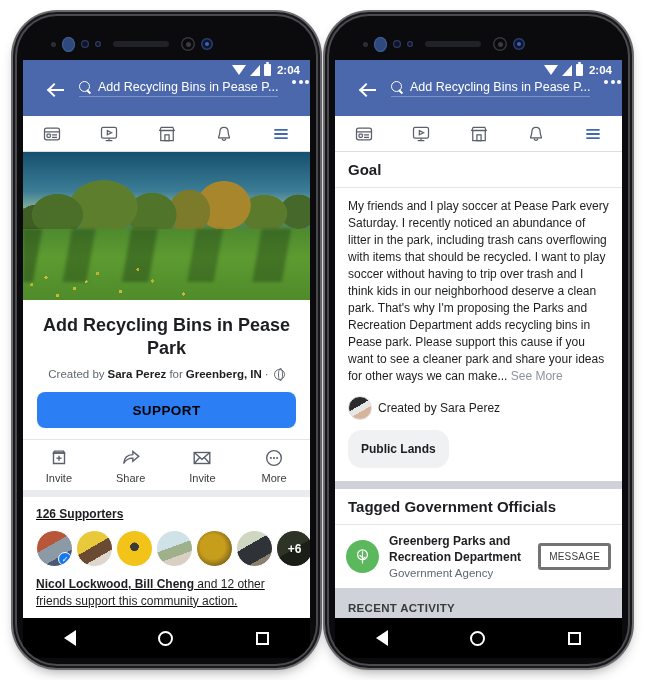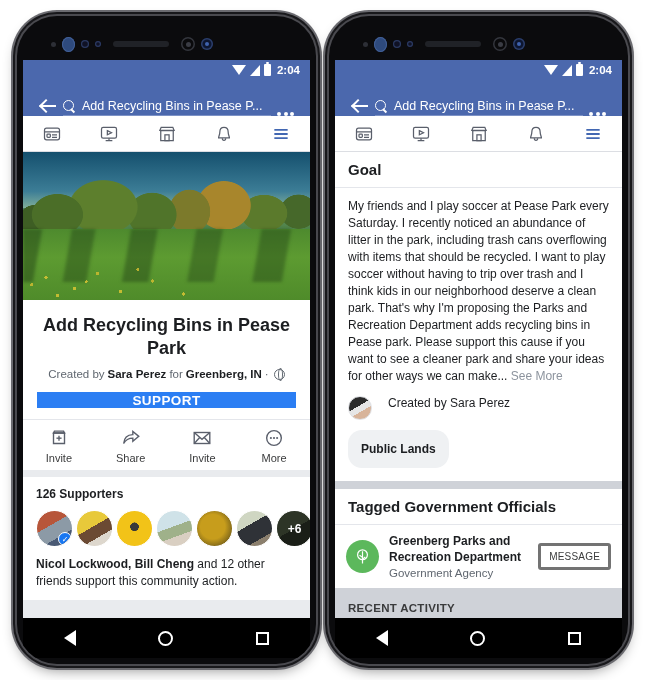--- a/index.html
+++ b/index.html
@@ -104,23 +104,23 @@
   .st-bat::before {
     content:""; position:absolute; top:-2px; left:2px;
     width:3px; height:2px; background:#fff; border-radius:1px;
   }
   .st-time { color: #ffffff; font-size: 11.5px; font-weight: bold; margin-left: 2px; }
 
   
   .appbar {
     height: 36px;
     background: #4b68ad;
-    display: flex; align-items: flex-end;
-    padding: 0 16px;
-    gap: 4px;
+    display: flex; align-items: flex-start;
+    padding: 0 24px;
+    gap: 12px;
     flex: none;
   }
   .back-arrow {
     width: 20px; height: 20px; position: relative; flex: none; cursor: pointer;
   }
   .back-arrow::before {
     content:""; position:absolute; left:2px; top:9px;
     width:15px; height:2px; background:#fff;
   }
   .back-arrow::after {
@@ -236,39 +236,39 @@
     width: 11px; height: 11px; border-radius: 50%;
     border: 1.3px solid #606770; position: relative; display:inline-block;
     margin-left: 2px;
   }
   .globe::before {
     content:""; position:absolute; left:3.5px; top:-1.3px;
     width:3px; height:11px; border:1.1px solid #606770; border-radius:50%;
   }
   .support-btn {
     margin: 12px 14px 0;
-    height: 16px; border-radius: 0;
+    height: 36px; border-radius: 8px;
     background: #2b7ef3;
-    color: #ffffff; font-size: 13.5px; font-weight: bold;
+    color: #000000; font-size: 13.5px; font-weight: bold;
     letter-spacing: .4px;
     display: flex; align-items: center; justify-content: center;
     cursor: pointer;
   }
   .action-row {
     margin-top: 11px;
     border-top: 1px solid #e4e6eb;
     display: flex; padding: 7px 0 6px;
   }
   .action {
     flex: 1; display: flex; flex-direction: column; align-items: center; gap: 3px;
     cursor: pointer;
   }
   .action-label { font-size: 11px; color: #3a3b3c; }
 
-  .sub-card { background:#fff; margin-top: 7px; padding: 10px 13px 11px; }
+  .sub-card { background:#fff; margin-top: 7px; padding: 10px 13px 11px; text-decoration: underline; }
   .supporters-count { font-size: 12px; font-weight: bold; color: #1c1e21; }
   .avatars { display: flex; margin-top: 9px; }
   .av {
     width: 37px; height: 37px; border-radius: 50%;
     margin-right: 3px; position: relative; overflow: hidden;
     border: 1.5px solid #fff; flex: none;
   }
   .av.verified::after {
     content: "✓";
     position: absolute; right: 0px; bottom: 0px;
@@ -292,21 +292,21 @@
     background:#fff; padding: 9px 13px;
     font-size: 15px; font-weight: bold; color: #1c1e21;
     border-bottom: 1px solid #e4e6eb;
   }
   .goal-body {
     background:#fff; padding: 10px 13px 2px;
     font-size: 12px; color: #1c1e21; line-height: 1.42;
   }
   .see-more { color: #8d949e; }
   .creator-row {
-    background:#fff; display:flex; gap: 16px;
+    background:#fff; display:flex; align-items:center; gap: 6px;
     padding: 9px 13px 0;
   }
   .creator-av {
     width: 24px; height: 24px; border-radius: 50%; flex:none; overflow:hidden;
     border: 1px solid #dfe1e5;
   }
   .creator-text { font-size: 12px; color: #1c1e21; }
   .tagpill-wrap { background:#fff; padding: 10px 13px 13px; }
   .tagpill {
     display:inline-block; background:#eff1f3; border-radius: 14px;

